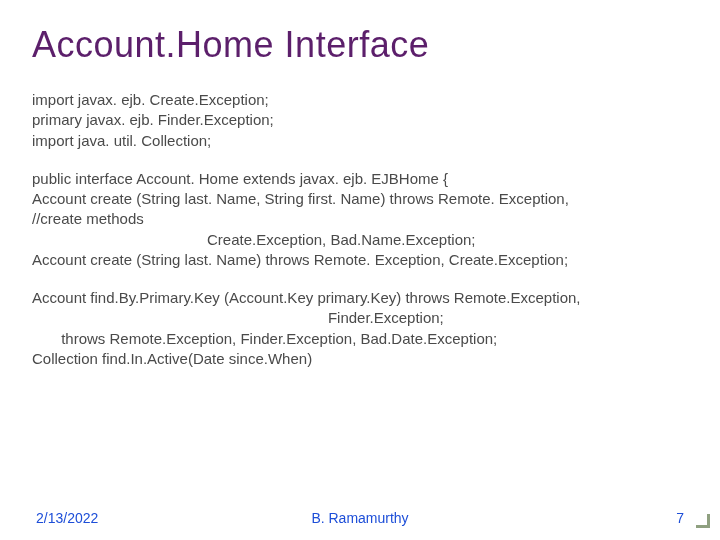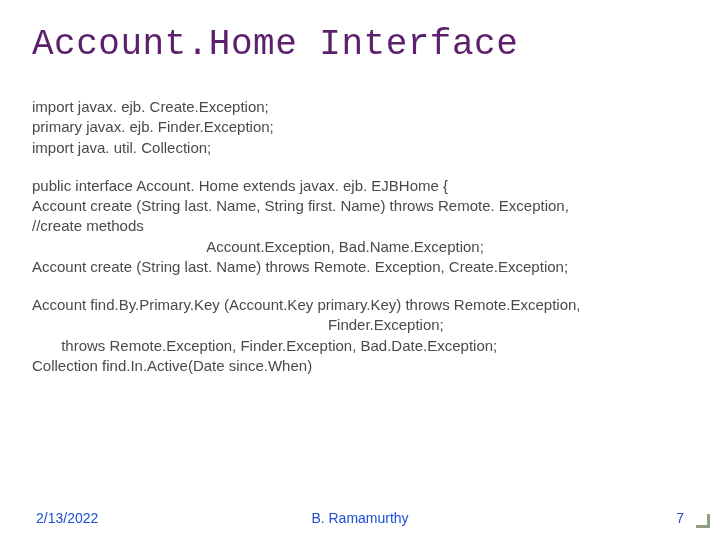--- a/index.html
+++ b/index.html
@@ -14,23 +14,22 @@
   .slide {
     width: 720px;
     height: 540px;
     padding: 24px 32px 20px 32px;
     position: relative;
   }
   .title {
     font-size: 36px;
     font-weight: 400;
     color: #5c1f6b;
-    margin-bottom: 32px;
+    margin-bottom: 24px;
     letter-spacing: 0.5px;
-    font-family: Liberation Mono, monospace;
   }
   .body-block {
     font-size: 15px;
     line-height: 1.35;
     color: #4a4a4a;
     margin-bottom: 18px;
   }
   .footer {
     position: absolute;
     bottom: 14px;
@@ -80,21 +79,21 @@
   <div class="body-block">
     <div class="line">import javax. ejb. Create.Exception;</div>
     <div class="line">primary javax. ejb. Finder.Exception;</div>
     <div class="line">import java. util. Collection;</div>
   </div>
 
   <div class="body-block">
     <div class="line">public interface Account. Home extends javax. ejb. EJBHome {</div>
     <div class="line">Account create (String last. Name, String first. Name) throws Remote. Exception,</div>
     <div class="line">//create methods</div>
-    <div class="line">                                          Account.Exception, Bad.Name.Exception;</div>
+    <div class="line">                                          Create.Exception, Bad.Name.Exception;</div>
     <div class="line">Account create (String last. Name) throws Remote. Exception, Create.Exception;</div>
   </div>
 
   <div class="body-block">
     <div class="line">Account find.By.Primary.Key (Account.Key primary.Key) throws Remote.Exception,</div>
     <div class="line">                                                                       Finder.Exception;</div>
     <div class="line">       throws Remote.Exception, Finder.Exception, Bad.Date.Exception;</div>
     <div class="line">Collection find.In.Active(Date since.When)</div>
   </div>
 

